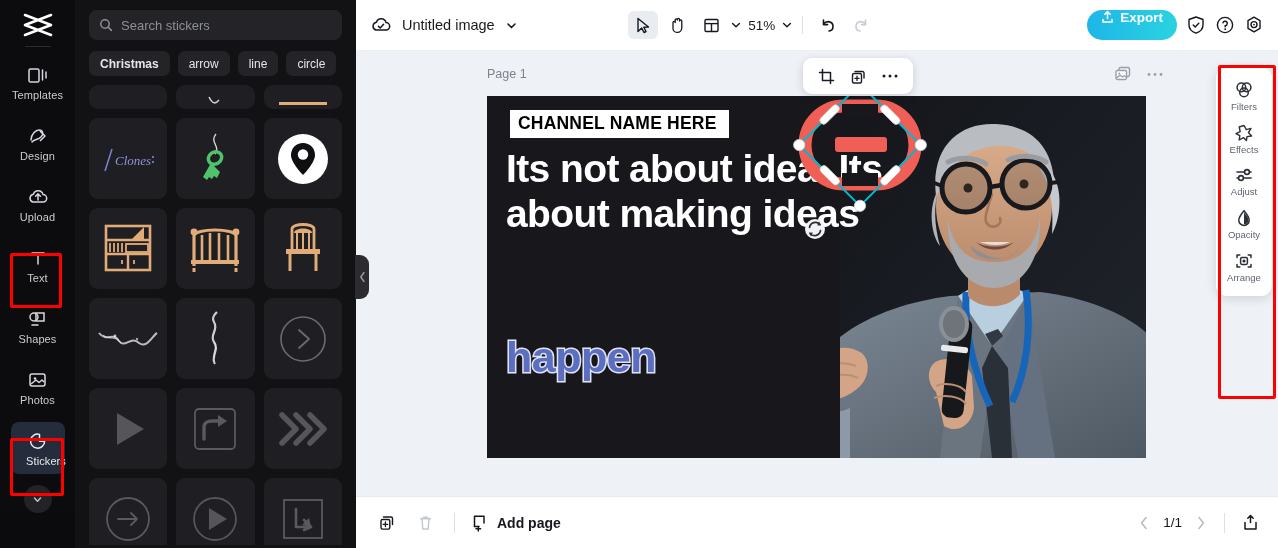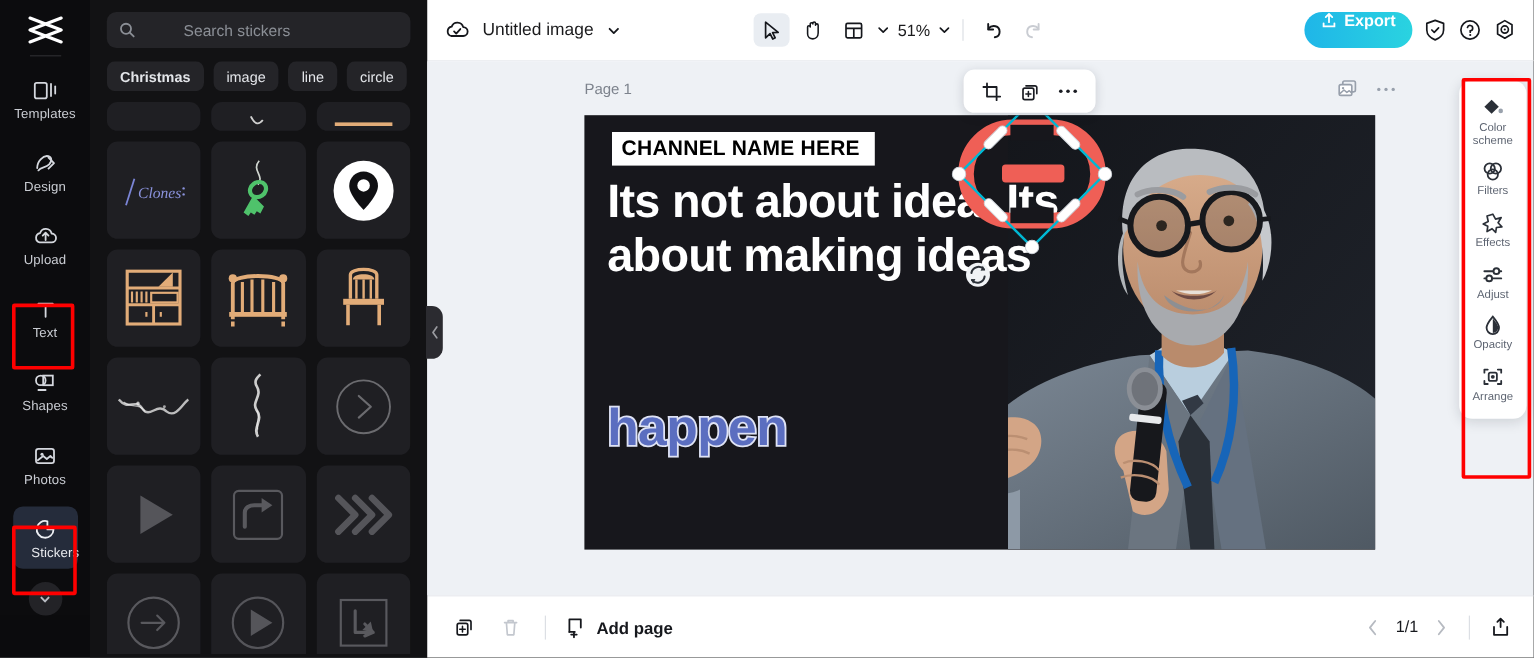--- a/index.html
+++ b/index.html
@@ -42,21 +42,21 @@
   .panel {
     width: 281px; height: 548px; background: #121214; flex: none;
     position: relative; padding: 0 14px;
   }
   .search-wrap {
     margin-top: 10px; height: 30px; background: #242428; border-radius: 8px;
     display: flex; align-items: center; padding: 0 10px; gap: 8px;
   }
   .search-wrap input {
     background: transparent; border: none; outline: none;
-    color: #cfd2d8; font-size: 13px; font-family: "Liberation Sans", sans-serif; width: 100%; margin-left: 32px;
+    color: #cfd2d8; font-size: 13px; font-family: "Liberation Sans", sans-serif; width: 100%;
   }
   .search-wrap input::placeholder { color: #8b8f96; }
   .tags { display: flex; gap: 8px; margin-top: 11px; overflow: hidden; height: 25px; }
   .tag {
     background: #242428; border-radius: 7px; height: 25px;
     display: flex; align-items: center; padding: 0 11px;
     font-size: 12px; color: #e3e5e9; white-space: nowrap; cursor: pointer; flex: none;
   }
   .tag.first { font-weight: bold; }
   .grid {
@@ -268,21 +268,21 @@
         <svg width="14" height="14" viewBox="0 0 14 14">
             <circle cx="6" cy="6" r="4.2" stroke="#8b8f96" stroke-width="1.5" fill="none"></circle>
             <line x1="9.2" y1="9.2" x2="12.4" y2="12.4" stroke="#8b8f96" stroke-width="1.5" stroke-linecap="round"></line>
           </svg>
       </span>
       <input type="text" placeholder="Search stickers" style="">
     </div>
 
     <div class="tags">
       <div class="tag first">Christmas</div>
-      <div class="tag">image</div>
+      <div class="tag">arrow</div>
       <div class="tag">line</div>
       <div class="tag">circle</div>
     </div>
 
     <div class="grid">
 
       <div class="cell clip-top"></div>
       <div class="cell clip-top">
         <svg width="40" height="14" viewBox="0 0 40 14">
             <path d="M14 2 C17 8 20 10 24 5" stroke="#cfcfcf" stroke-width="1.6" fill="none"></path>
@@ -701,29 +701,20 @@
               <path d="M324 140.5 L322 136.8 L325.8 136.4 Z" fill="#2b3038"></path>
             </g>
           </svg>
         </div>
       </div>
 
       <div class="right-panel">
         <div class="rp-item">
           <span>
             <svg width="20" height="18" viewBox="0 0 20 18">
-                <path d="M9 2.2 L15 8 L9 13.8 L3 8 Z" fill="#2b3038"></path>
-                <circle cx="16.6" cy="11.4" r="1.9" fill="#9aa2ad"></circle>
-              </svg>
-          </span>
-          <span class="rp-lbl">Color scheme</span>
-        </div>
-        <div class="rp-item">
-          <span>
-            <svg width="20" height="18" viewBox="0 0 20 18">
                 <circle cx="7.4" cy="6.4" r="4.3" stroke="#2b3038" stroke-width="1.5" fill="none"></circle>
                 <circle cx="12.6" cy="6.4" r="4.3" stroke="#2b3038" stroke-width="1.5" fill="none"></circle>
                 <circle cx="10" cy="11.4" r="4.3" stroke="#2b3038" stroke-width="1.5" fill="none"></circle>
               </svg>
           </span>
           <span class="rp-lbl">Filters</span>
         </div>
         <div class="rp-item">
           <span>
             <svg width="20" height="18" viewBox="0 0 20 18">

